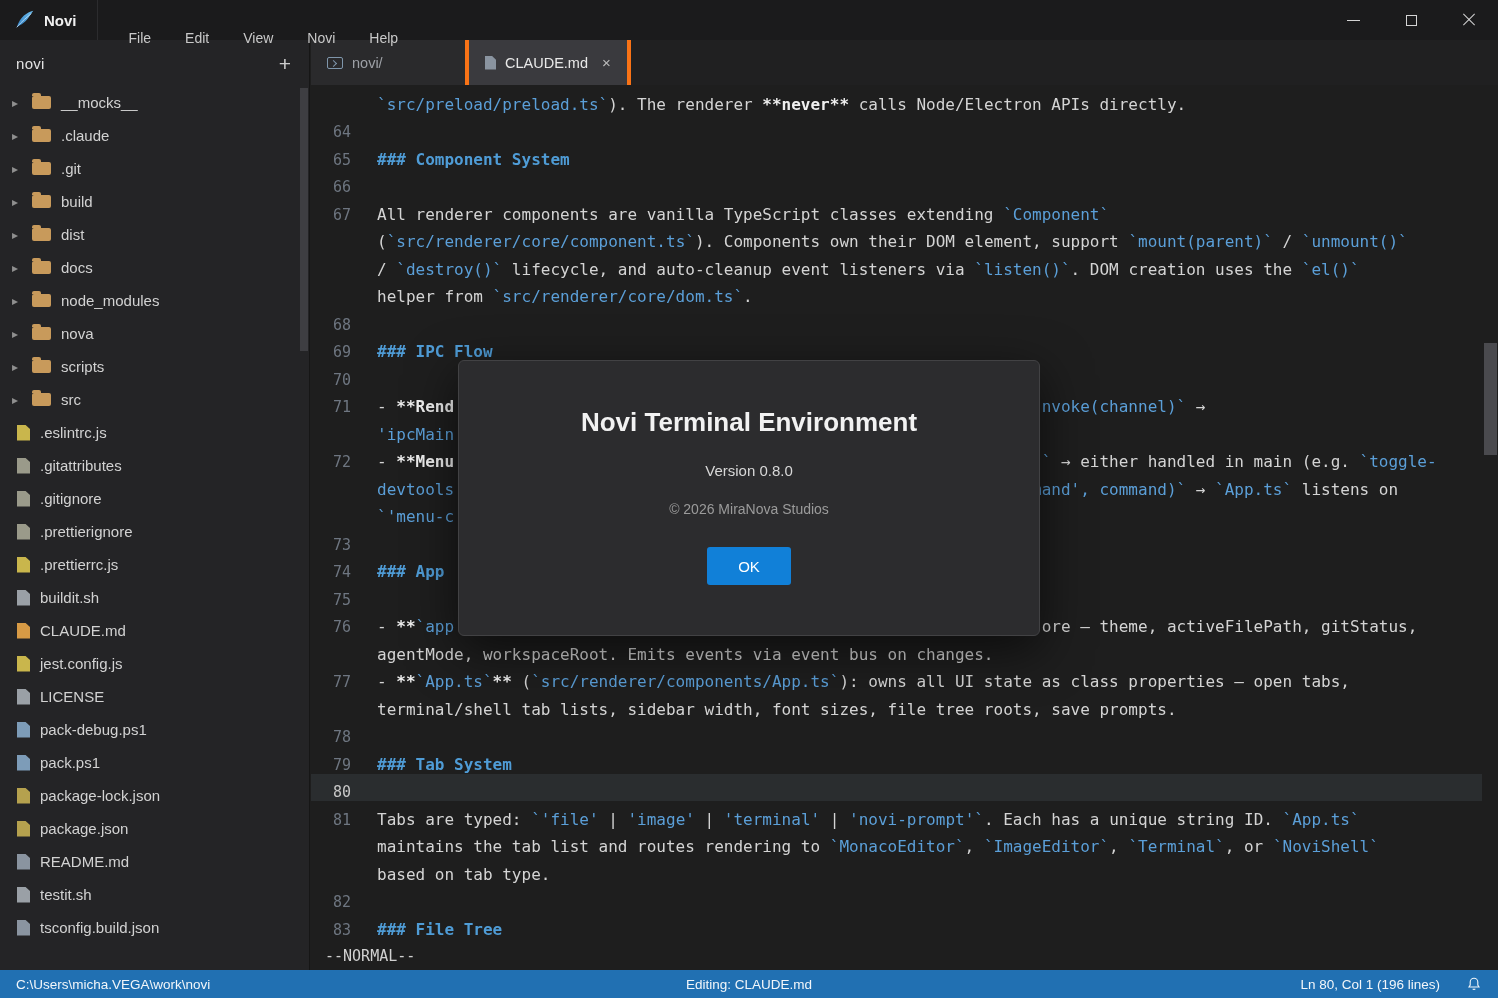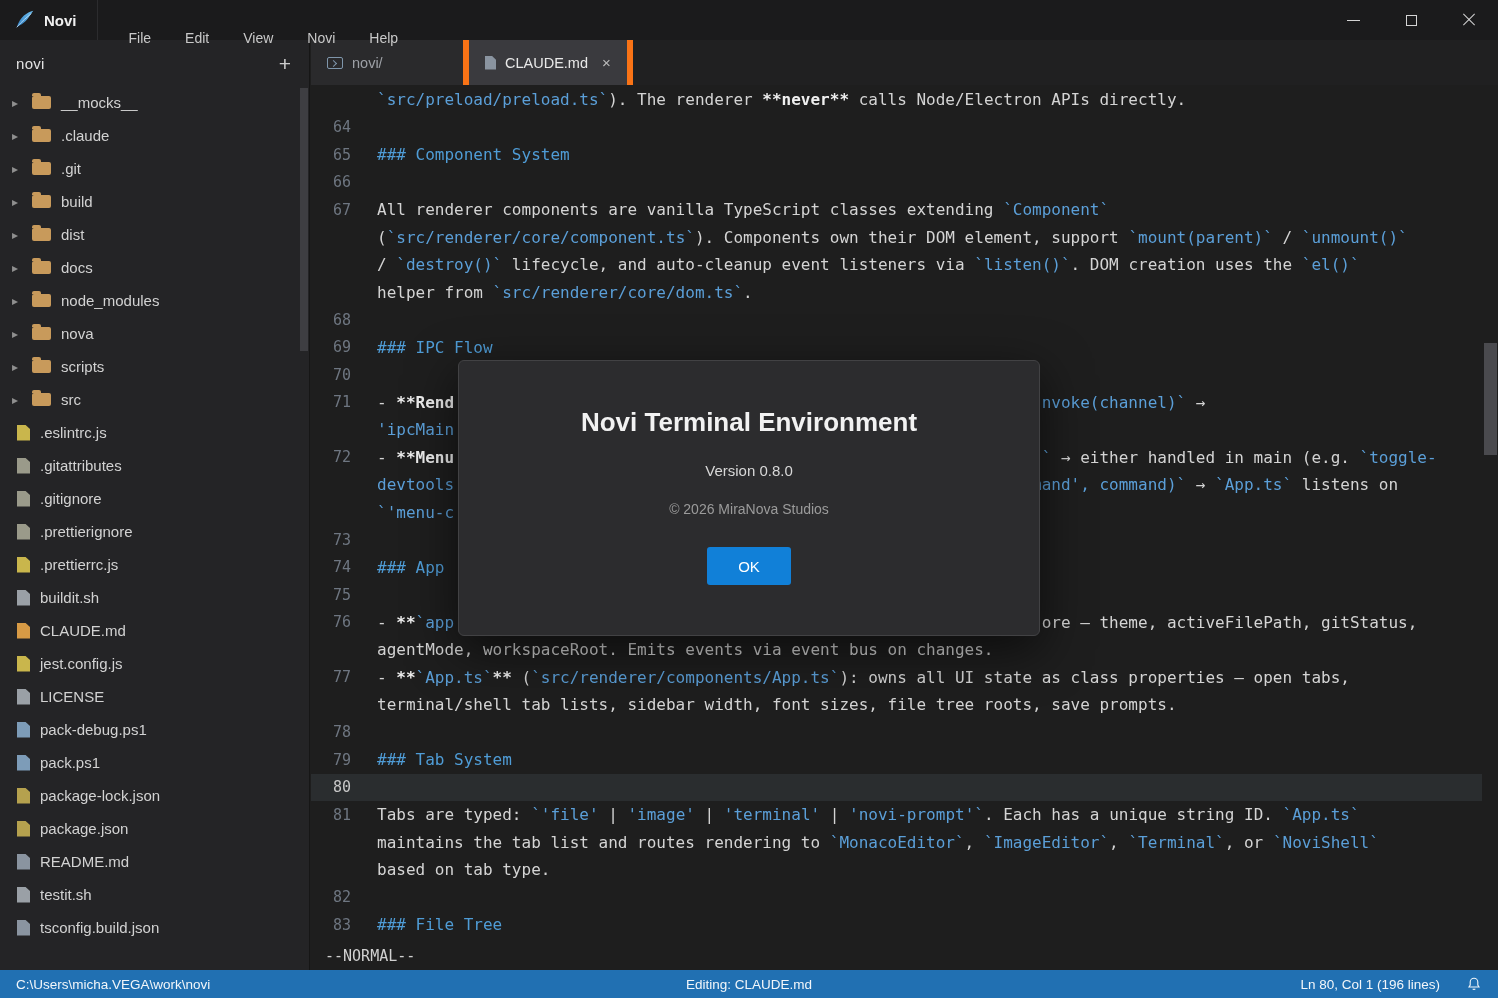--- a/index.html
+++ b/index.html
@@ -30,39 +30,39 @@
   .tree-item { height:33px; display:flex; align-items:center; padding-left:12px; color:#d2d2d2; font-size:15px; white-space:nowrap; }
   .tree-item.file { padding-left:17px; }
   .chev { color:#8f8f8f; font-size:12px; width:16px; flex-shrink:0; }
   .icon-folder { width:19px; height:13px; background:#c89a5b; border-radius:2px; position:relative; margin:0 10px 0 4px; flex-shrink:0; }
   .icon-folder::before { content:""; position:absolute; top:-3px; left:0; width:9px; height:3px; background:inherit; border-radius:2px 2px 0 0; }
   .icon-file { width:13px; height:16px; background:var(--ic,#9aa0a6); clip-path:polygon(0 0,62% 0,100% 28%,100% 100%,0 100%); margin-right:10px; flex-shrink:0; }
   .sidebar-thumb { position:absolute; right:1px; top:48px; width:8px; height:263px; background:#3e3e42; }
 
   
   .tabstrip { position:absolute; top:40px; left:311px; right:0; height:45px; background:#202021; display:flex; z-index:1; }
-  .tab { display:flex; align-items:center; padding:0 16px; font-size:14.5px; color:#9da0a6; background:#2a2a2c; border-right:6px solid #f97316; min-width:158px; }
+  .tab { display:flex; align-items:center; padding:0 16px; font-size:14.5px; color:#9da0a6; background:#2a2a2c; border-right:4px solid #f97316; min-width:158px; }
   .tab.active { background:#3a3a3e; color:#e8e8e8; }
   .tab-label { margin-left:9px; }
   .tab-close { margin-left:14px; font-size:15px; color:#bcbcbc; }
   .icon-term { width:16px; height:12px; border:1px solid #7f96ab; border-radius:2px; position:relative; flex-shrink:0; }
   .icon-term::before { content:""; position:absolute; left:3px; top:3px; width:4px; height:4px; border-top:1.5px solid #7f96ab; border-right:1.5px solid #7f96ab; transform:rotate(45deg); }
   .icon-file-tab { width:11px; height:14px; background:#8a94a0; clip-path:polygon(0 0,60% 0,100% 30%,100% 100%,0 100%); flex-shrink:0; }
 
   
   .editor { position:absolute; top:85px; left:311px; right:0; bottom:28px; background:#1e1e1e; }
   .rows { position:absolute; top:1px; left:0; right:16px; }
-  .row { height:27.5px; display:flex; align-items:center; white-space:pre; }
+  .row { height:27.5px; display:flex; align-items:flex-end; white-space:pre; }
   .row.current { background:#2a2d2f; }
   .num { width:40px; text-align:right; color:#6e7681; font-family:"DejaVu Sans Mono",monospace; font-size:15px; flex-shrink:0; }
   .row.current .num { color:#c8c8c8; }
   .line { margin-left:26px; font-family:"DejaVu Sans Mono",monospace; font-size:16px; color:#d4d4d4; }
   .seg-p { color:#d4d4d4; }
   .seg-c { color:#5b9fd8; }
-  .seg-h { color:#4f9cd6; }
+  .seg-h { color:#4f9cd6;font-weight:bold; }
   .seg-b { color:#efefef; font-weight:bold; }
   .vim-mode { position:absolute; left:0; right:0; bottom:0; height:27px; padding-left:14px; background:#1e1e1e; color:#d0d0d0; font-family:"DejaVu Sans Mono",monospace; font-size:15px; line-height:27px; }
   .editor-thumb { position:absolute; right:1px; top:258px; width:13px; height:112px; background:#4a4a4e; }
 
   
   .dialog { position:absolute; top:360px; left:50%; transform:translateX(-50%); width:582px; height:276px; background:#2c2c2e; border:1px solid #424244; border-radius:6px; box-shadow:0 14px 50px rgba(0,0,0,.6); text-align:center; z-index:20; }
   .dialog-title { margin-top:46px; font-size:26px; font-weight:bold; color:#f2f2f2; }
   .dialog-version { margin-top:24px; font-size:15px; color:#d8d8d8; }
   .dialog-copy { margin-top:22px; font-size:14px; color:#9b9b9b; }
   .dialog-ok { margin-top:30px; width:84px; height:38px; background:#1180d8; color:#ffffff; border:none; border-radius:3px; font-size:15px; font-family:"Liberation Sans",sans-serif; cursor:pointer; }

